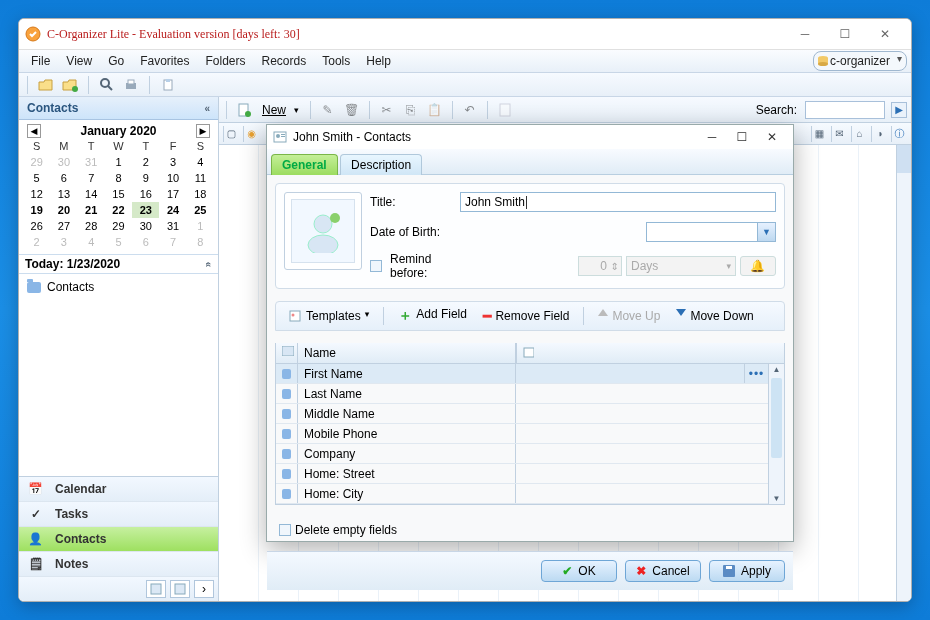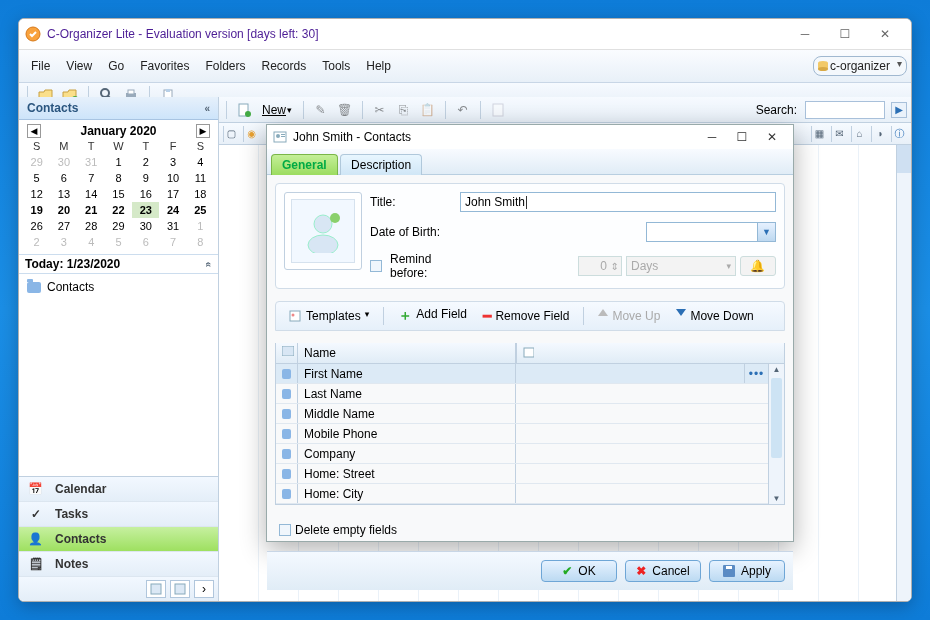--- a/index.html
+++ b/index.html
@@ -2,25 +2,25 @@
 <html><head>
 <meta charset="utf-8">
 <style>
 * { box-sizing: border-box; margin: 0; padding: 0; font-family: "Segoe UI", Tahoma, sans-serif; font-size: 12px; }
 body { background: linear-gradient(180deg, #0e7cd8 0%, #1b8ee5 50%, #0e7cd8 100%); width: 930px; height: 620px; overflow: hidden; position: relative; }
 
 
 .window { position: absolute; top: 18px; left: 18px; width: 894px; height: 584px; background: #fff; border: 1px solid #b0b0b0; border-radius: 6px; box-shadow: 0 4px 18px rgba(0,0,0,.25); overflow: hidden; }
 .titlebar { height: 30px; background: #fff; display: flex; align-items: center; padding: 0 6px; }
 .titlebar .app-icon { width: 16px; height: 16px; margin-right: 6px; display: inline-flex; }
-.titlebar .title { color: #4c1d95; flex: 1; }
+.titlebar .title { color: #b91c1c; flex: 1; font-family: Liberation Serif, serif; }
 .winbtn { width: 40px; height: 24px; display: flex; align-items: center; justify-content: center; color: #666; }
 
 
-.menubar { height: 34px; border-top: 1px solid #e0e0e0; border-bottom: 1px solid #c8d6e6; background: linear-gradient(#fafcff,#e8f0f8); display: flex; align-items: center; padding: 0 4px; }
+.menubar { height: 24px; border-top: 1px solid #e0e0e0; border-bottom: 1px solid #c8d6e6; background: linear-gradient(#fafcff,#e8f0f8); display: flex; align-items: center; padding: 0 4px; }
 .menubar span { padding: 2px 8px; color: #222; }
 .menubar .spacer { flex: 1; }
 .dbselect { border: 1px solid #a0b8d0; background: #f4f8fc; padding: 1px 16px 1px 20px; border-radius: 8px; position: relative; }
 .dbselect::after { content: "▾"; position: absolute; right: 4px; top: 1px; font-size: 10px; color: #555; }
 
 
 .subtoolbar { height: 24px; border-bottom: 1px solid #c8d6e6; background: linear-gradient(#f6faff,#e8f0f8); display: flex; align-items: center; gap: 4px; padding: 0 4px; }
 .iconbtn { width: 20px; height: 20px; display: flex; align-items: center; justify-content: center; border-radius: 2px; }
 .vsep { width: 1px; height: 18px; background: #c0d0e0; margin: 0 4px; }
 
@@ -50,21 +50,21 @@
 
 .navlist { border-top: 1px solid #c0d0e0; }
 .navrow { display: flex; align-items: center; gap: 10px; padding: 4px 8px; border-bottom: 1px solid #dce6f0; background: linear-gradient(#f2f8ff,#e4eef8); font-weight: bold; color: #333; }
 .navrow.sel { background: linear-gradient(#c6f0a0,#9ee060); }
 .navrow .icon { width: 18px; height: 16px; display: flex; align-items: center; justify-content: center; }
 .navfoot { height: 24px; background: linear-gradient(#f2f8ff,#e4eef8); display: flex; justify-content: flex-end; align-items: center; gap: 4px; padding-right: 4px; }
 .navfoot .sq { width: 20px; height: 18px; border: 1px solid #b0c6dc; background: #fff; display:flex; align-items:center; justify-content:center; }
 
 .main { flex: 1; display: flex; flex-direction: column; background: #fff; position: relative; }
 .main-toolbar { height: 26px; border-bottom: 1px solid #c0d0e0; background: linear-gradient(#f6faff,#e8f0f8); display: flex; align-items: center; padding: 0 4px; gap: 4px; }
-.main-toolbar .new { display: flex; align-items: center; gap: 1px; padding: 1px 4px; }
+.main-toolbar .new { display: flex; align-items: center; gap: 8px; padding: 1px 4px; }
 .main-toolbar .new .chev { font-size: 9px; }
 .main-toolbar .vsep2 { width: 1px; height: 18px; background: #c0d0e0; margin: 0 3px; }
 .search-label { margin-left: auto; }
 .search-box { width: 80px; height: 18px; border: 1px solid #a8c0da; background: #fff; margin-left: 4px; }
 .go { width: 16px; height: 16px; border: 1px solid #a8c0da; background: #eaf2fb; display: flex; align-items: center; justify-content: center; color: #2b6fb5; font-size: 10px; margin-left: 2px; }
 
 .colhead { height: 22px; border-bottom: 1px solid #c0d0e0; background: linear-gradient(#f6faff,#e8f0f8); display: flex; align-items: center; padding: 0 4px; gap: 4px; }
 .colhead .titlecol { flex: 1; padding-left: 4px; }
 .colhead .mini { width: 16px; height: 16px; border-left: 1px solid #c0d0e0; display: flex; align-items: center; justify-content: center; font-size: 10px; color: #567; }
 

